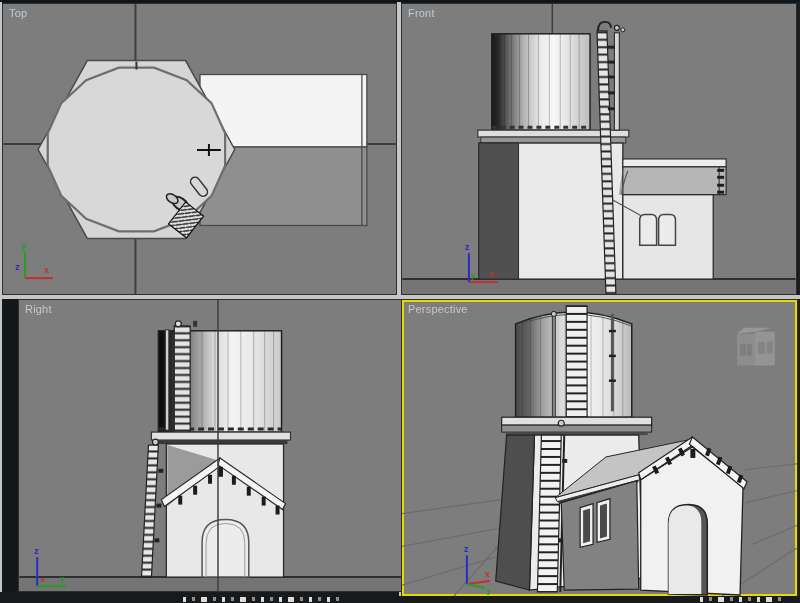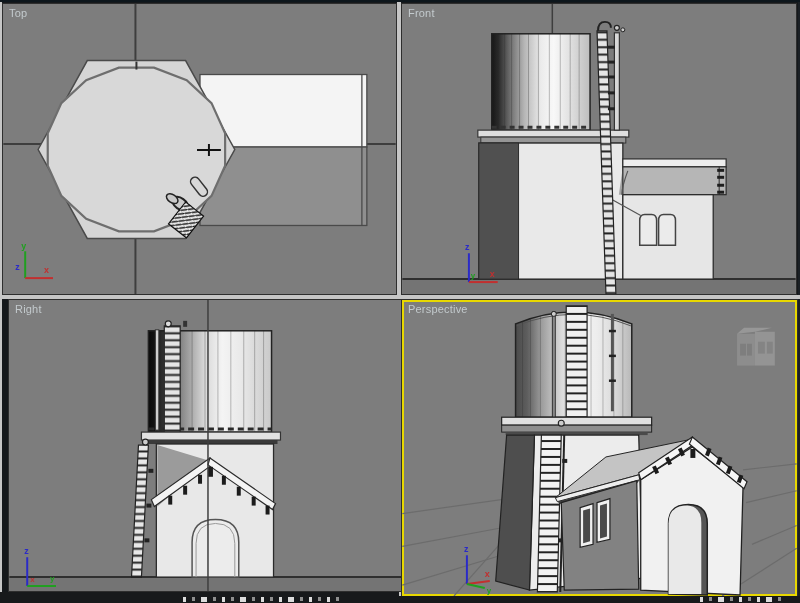--- a/index.html
+++ b/index.html
@@ -16,21 +16,21 @@
   #right-edge{position:absolute;right:0;top:2px;width:2px;height:594px;background:#1b2025;}
   .viewport{
     position:absolute;box-sizing:border-box;
     background:var(--viewport-bg,#7d7d7d);
     border:1px solid var(--viewport-border,#2e2e2e);
     overflow:hidden;
     padding-left:32px;
   }
   #vp-top{left:2px;top:3px;width:395px;height:292px;}
   #vp-front{left:401px;top:3px;width:396px;height:292px;}
-  #vp-right{left:8px;top:299px;width:395px;height:293px;}
+  #vp-right{left:18px;top:299px;width:395px;height:293px;}
   #vp-persp{left:401px;top:299px;width:397px;height:298px;
     box-shadow:inset 0 0 0 2px var(--active-border,#e8d800);text-align:center;}
   .vp-label{
     position:absolute;left:6px;top:3px;z-index:5;
     font-size:11px;color:var(--label-text,#c3cacd);
     letter-spacing:.2px;user-select:none;
   }
   .vp-canvas{position:absolute;left:0;top:0;width:100%;height:100%;display:block;}
   .bottom-bar{position:absolute;left:0;top:596px;width:800px;height:7px;background:#17191b;}
   .under-right{position:absolute;left:0;top:592px;width:399px;height:11px;background:#17191b;}

